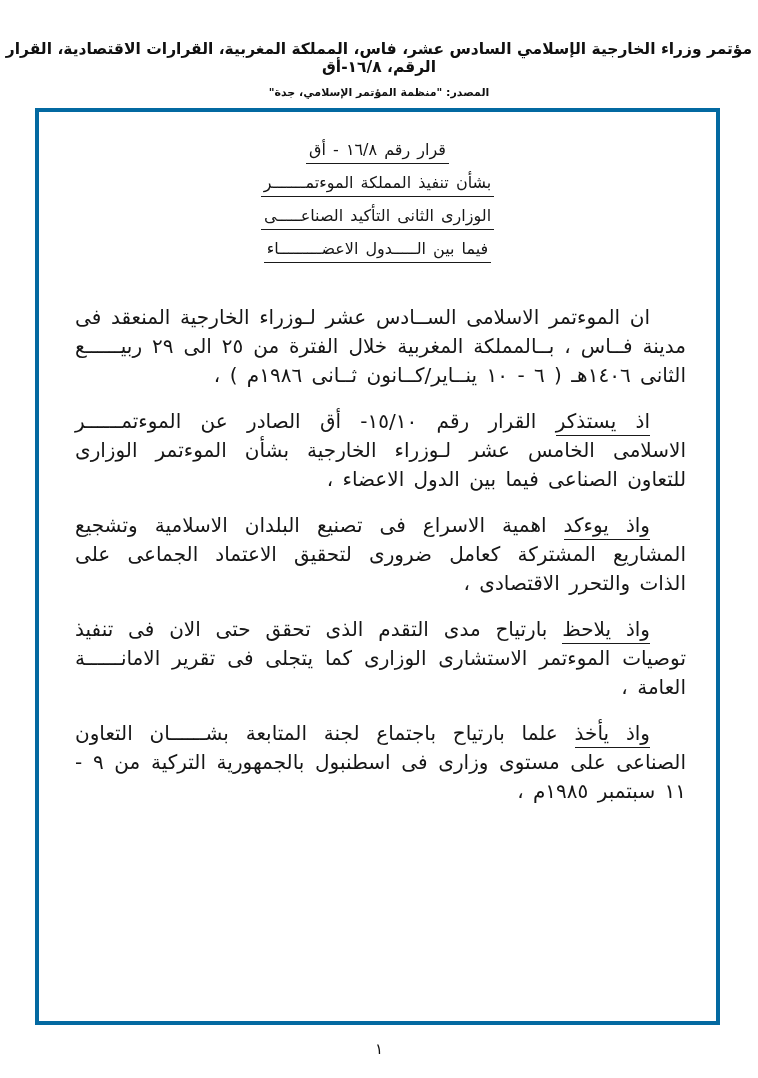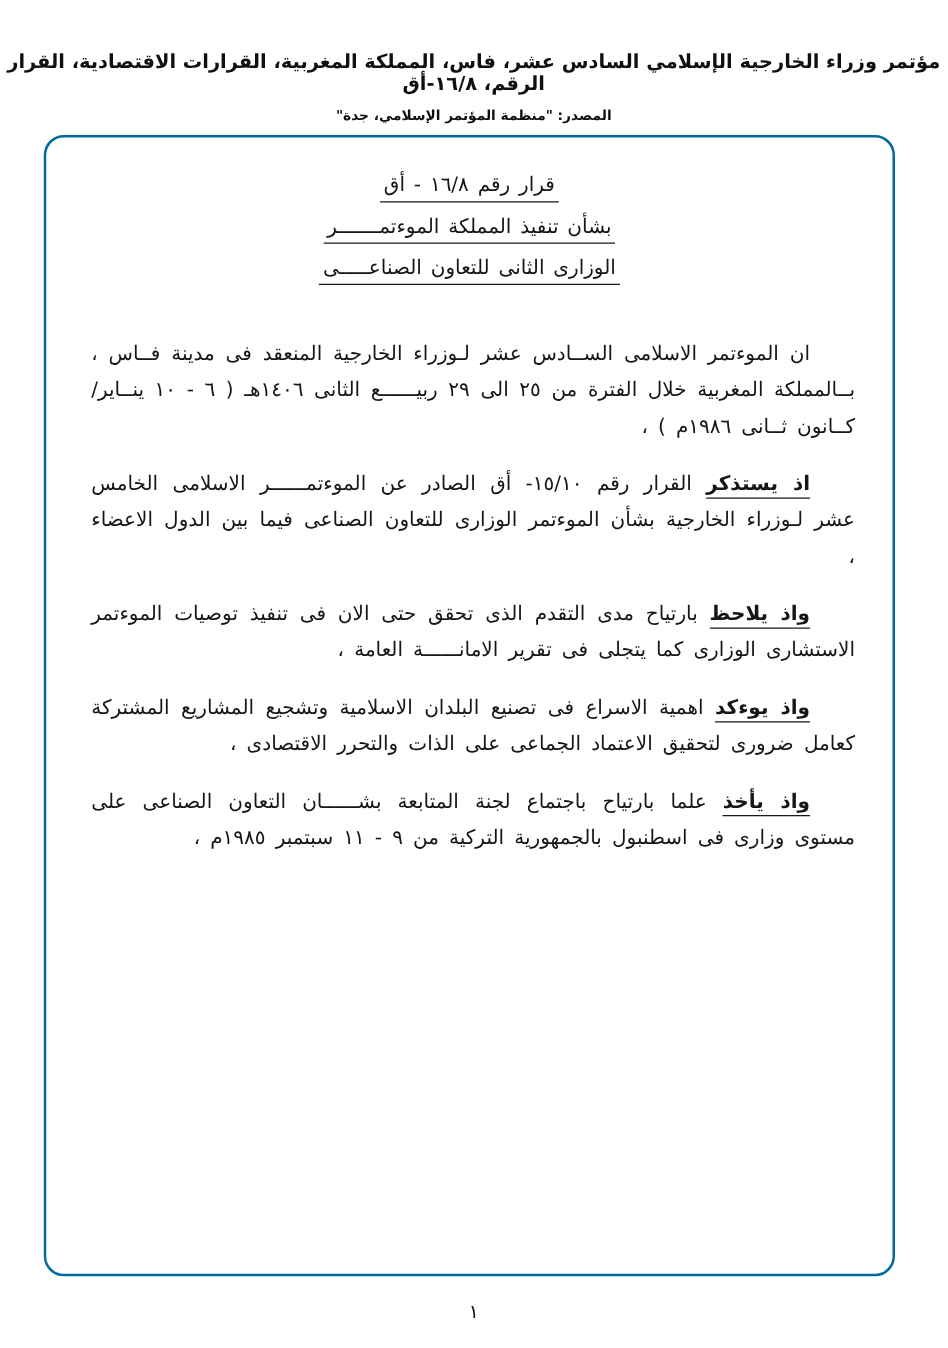--- a/index.html
+++ b/index.html
@@ -35,22 +35,22 @@
     font-size: 11px;
     font-weight: bold;
   }
   
   .frame {
     position: absolute;
     left: 35px;
     top: 108px;
     width: 677px;
     height: 909px;
-    border: 2px solid #0369a1;
-    border-radius: 16px;
+    border: 4px solid #0369a1;
+    border-radius: 0;
     direction: rtl;
     box-sizing: content-box;
   }
   
   .title-block {
     padding-top: 28px;
     text-align: center;
   }
   .title-line {
     width: fit-content;
@@ -63,31 +63,30 @@
     white-space: nowrap;
   }
   
   .doc-body {
     margin-top: 40px;
     padding: 0 30px 0 36px;
     direction: rtl;
   }
   .para {
     margin: 0 0 17px 0;
-    font-size: 16px;
+    font-size: 20px;
     line-height: 29px;
     color: #161616;
     text-align: justify;
     text-indent: 36px;
     word-spacing: 3px;
   }
   .lead {
     border-bottom: 1.5px solid #1a1a1a;
     padding-bottom: 2px;
-    font-weight: bold;
   }
   .lead:empty { display: none; }
   
   .page-number {
     position: absolute;
     top: 1040px;
     left: 0;
     right: 0;
     text-align: center;
     font-size: 15px;
@@ -102,39 +101,40 @@
   <div class="doc-header">
     <div class="doc-header-line1">مؤتمر وزراء الخارجية الإسلامي السادس عشر، فاس، المملكة المغربية، القرارات الاقتصادية، القرار الرقم، ١٦/٨-أق</div>
     <div class="doc-header-line2">المصدر: "منظمة المؤتمر الإسلامي، جدة"</div>
   </div>
 
   <div class="frame">
 
     <div class="title-block">
       <div class="title-line">قرار رقم ١٦/٨ - أق</div>
       <div class="title-line">بشأن تنفيذ المملكة الموءتمـــــــر</div>
-      <div class="title-line">الوزارى الثانى للتعاون الصناعـــــى</div>
+      <div class="title-line">الوزارى الثانى التأكيد الصناعـــــى</div>
+      <div class="title-line">فيما بين الـــــدول الاعضـــــــــاء</div>
     </div>
 
     <div class="doc-body">
       <p class="para">
         
         <span class="ptext">ان الموءتمر الاسلامى الســادس عشر لـوزراء الخارجية المنعقد فى مدينة فــاس ، بــالمملكة المغربية خلال الفترة من ٢٥ الى ٢٩ ربيــــــع الثانى ١٤٠٦هـ ( ٦ - ١٠ ينــاير/كــانون ثــانى ١٩٨٦م ) ،</span>
       </p>
       <p class="para">
         <span class="lead">اذ يستذكر</span>
         <span class="ptext">القرار رقم ١٥/١٠- أق الصادر عن الموءتمــــــر الاسلامى الخامس عشر لـوزراء الخارجية بشأن الموءتمر الوزارى للتعاون الصناعى فيما بين الدول الاعضاء ،</span>
       </p>
       <p class="para">
+        <span class="lead">واذ يوءكد</span>
+        <span class="ptext">اهمية الاسراع فى تصنيع البلدان الاسلامية وتشجيع المشاريع المشتركة كعامل ضرورى لتحقيق الاعتماد الجماعى على الذات والتحرر الاقتصادى ،</span>
+      </p>
+      <p class="para">
         <span class="lead">واذ يلاحظ</span>
         <span class="ptext">بارتياح مدى التقدم الذى تحقق حتى الان فى تنفيذ توصيات الموءتمر الاستشارى الوزارى كما يتجلى فى تقرير الامانــــــة العامة ،</span>
-      </p>
-      <p class="para">
-        <span class="lead">واذ يوءكد</span>
-        <span class="ptext">اهمية الاسراع فى تصنيع البلدان الاسلامية وتشجيع المشاريع المشتركة كعامل ضرورى لتحقيق الاعتماد الجماعى على الذات والتحرر الاقتصادى ،</span>
       </p>
       <p class="para">
         <span class="lead">واذ يأخذ</span>
         <span class="ptext">علما بارتياح باجتماع لجنة المتابعة بشــــــان التعاون الصناعى على مستوى وزارى فى اسطنبول بالجمهورية التركية من ٩ - ١١ سبتمبر ١٩٨٥م ،</span>
       </p>
     </div>
 
   </div>
 
   <div class="page-number">١</div>

